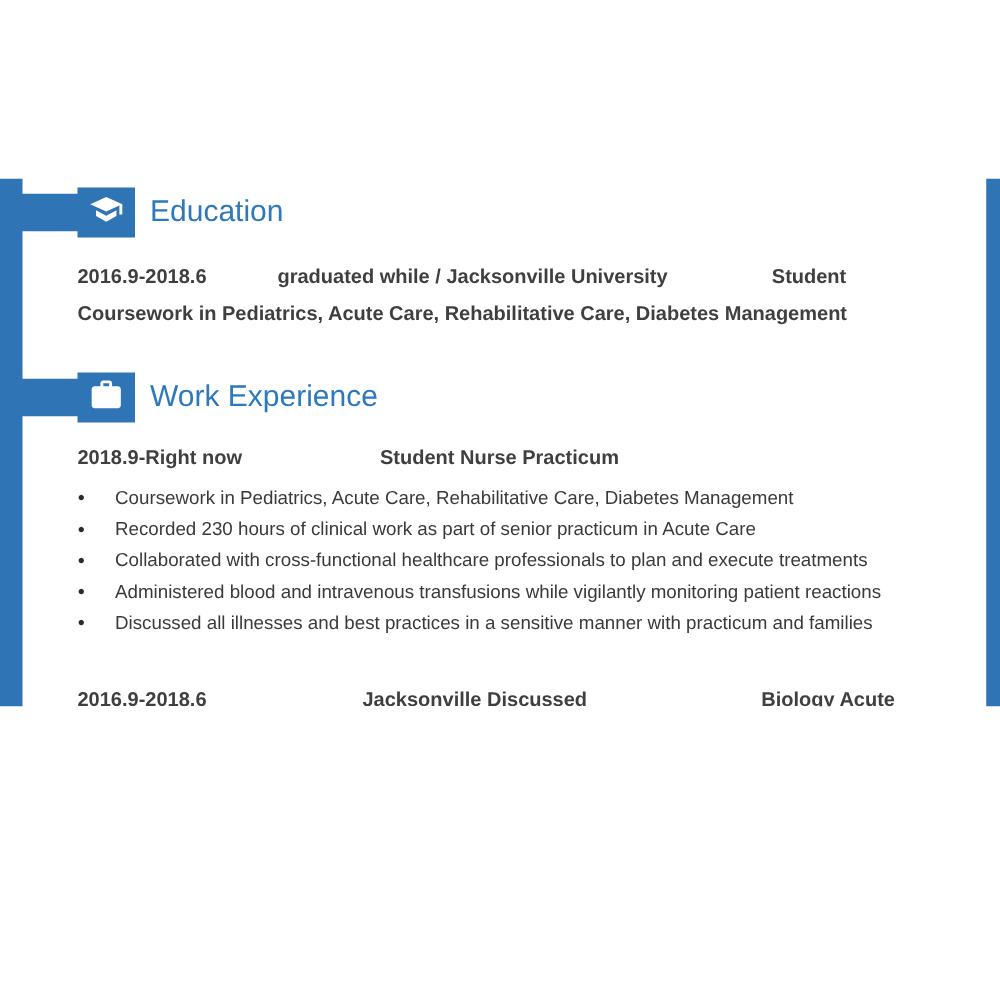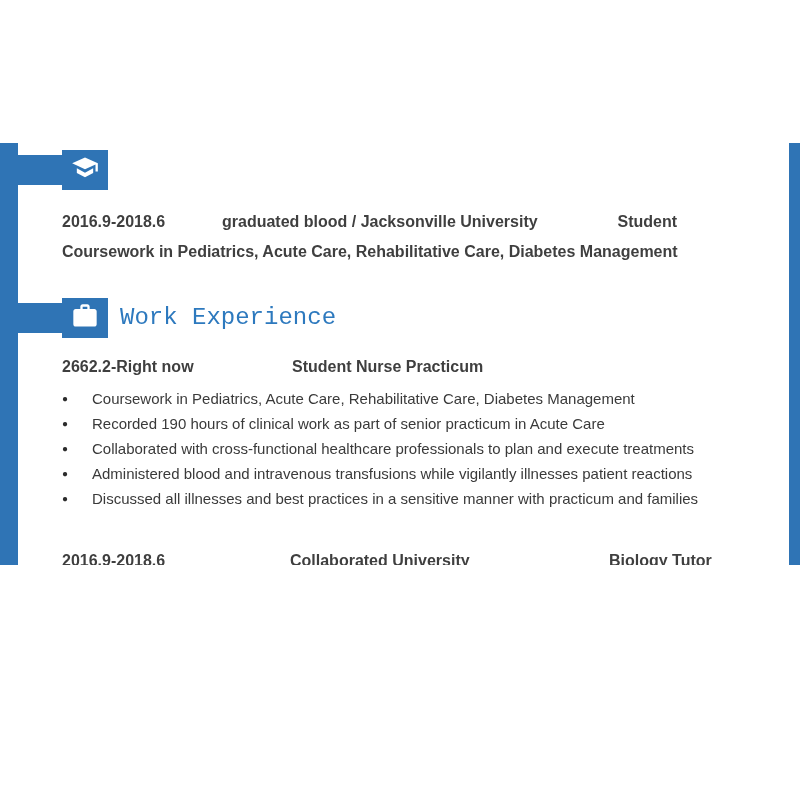--- a/index.html
+++ b/index.html
@@ -20,27 +20,27 @@
   .sec-header .iconbox{
     position:absolute;left:62px;top:0;width:46px;height:40px;background:#2f74b5;
     display:flex;align-items:center;justify-content:center;
   }
   .sec-header .iconbox svg{width:28px;height:28px;fill:#ffffff;}
   .sec-header .sec-title{
     position:absolute;left:120px;top:7px;
     font-size:24px;line-height:26px;font-weight:400;color:#2d79be;
   }
   #header-education{top:150px;}
-  #header-work{top:298px;font-family:Liberation Mono, monospace;}
+  #header-work{top:298px;}
 
   
   .row{position:absolute;left:0;width:800px;font-size:16px;font-weight:700;color:#3f3f3f;line-height:20px;}
   .row .col-a{position:absolute;left:62px;white-space:nowrap;}
   .row .col-b{position:absolute;left:222px;white-space:nowrap;}
-  .row .col-b2{position:absolute;left:292px;white-space:nowrap;}
+  .row .col-b2{position:absolute;left:304px;white-space:nowrap;}
   .row .col-c{position:absolute;right:123px;white-space:nowrap;}
   #edu-row1{top:212px;}
   #edu-row2{top:242px;}
   #work-row1{top:357px;}
 
   
   .bullets{
     position:absolute;left:62px;top:386px;width:678px;
     margin:0;padding:0;list-style:none;
     font-size:15px;font-weight:400;color:#3a3a3a;
@@ -67,72 +67,73 @@
   <div class="sec-header" id="header-education">
     <div class="connector"></div>
     <div class="iconbox">
       <span>
         <svg viewBox="0 0 24 24" width="28" height="28" fill="#ffffff" aria-hidden="true">
           <path d="M12 3L1 8l11 5 9-4.09V15h2V8z"></path>
           <path d="M5 12.18v4L12 20l7-3.82v-4L12 16z"></path>
         </svg>
       </span>
     </div>
+    <div class="sec-title">Education</div>
   </div>
 
   <div class="row" id="edu-row1">
     <span class="col-a">2016.9-2018.6</span>
-    <span class="col-b">graduated blood / Jacksonville University</span>
+    <span class="col-b">graduated while / Jacksonville University</span>
     <span class="col-c">Student</span>
   </div>
   <div class="row" id="edu-row2">
     <span class="col-a">Coursework in Pediatrics, Acute Care, Rehabilitative Care, Diabetes Management</span>
   </div>
 
   <div class="sec-header" id="header-work">
     <div class="connector"></div>
     <div class="iconbox">
       <span>
         <svg viewBox="0 0 24 24" width="26" height="26" fill="#ffffff" aria-hidden="true">
           <path d="M20 6h-4V4c0-1.11-.89-2-2-2h-4c-1.11 0-2 .89-2 2v2H4c-1.11 0-2 .89-2 2v11c0 1.11.89 2 2 2h16c1.11 0 2-.89 2-2V8c0-1.11-.89-2-2-2zm-6 0h-4V4h4v2z"></path>
         </svg>
       </span>
     </div>
     <div class="sec-title">Work Experience</div>
   </div>
 
   <div class="row" id="work-row1">
-    <span class="col-a">2662.2-Right now</span>
+    <span class="col-a">2018.9-Right now</span>
     <span class="col-b2">Student Nurse Practicum</span>
   </div>
 
   <ul class="bullets">
     <li>
       <span class="dot">●</span>
       <span class="btxt">Coursework in Pediatrics, Acute Care, Rehabilitative Care, Diabetes Management</span>
     </li>
     <li>
       <span class="dot">●</span>
-      <span class="btxt">Recorded 190 hours of clinical work as part of senior practicum in Acute Care</span>
+      <span class="btxt">Recorded 230 hours of clinical work as part of senior practicum in Acute Care</span>
     </li>
     <li>
       <span class="dot">●</span>
       <span class="btxt">Collaborated with cross-functional healthcare professionals to plan and execute treatments</span>
     </li>
     <li>
       <span class="dot">●</span>
-      <span class="btxt">Administered blood and intravenous transfusions while vigilantly illnesses patient reactions</span>
+      <span class="btxt">Administered blood and intravenous transfusions while vigilantly monitoring patient reactions</span>
     </li>
     <li>
       <span class="dot">●</span>
       <span class="btxt">Discussed all illnesses and best practices in a sensitive manner with practicum and families</span>
     </li>
   </ul>
 
   <div class="clip-row">
     <div class="inner">
       <span class="c1">2016.9-2018.6</span>
-      <span class="c2">Collaborated University</span>
-      <span class="c3">Biology Tutor</span>
+      <span class="c2">Jacksonville Discussed</span>
+      <span class="c3">Biology Acute</span>
     </div>
   </div>
 
 </div>
 
 </body></html>

